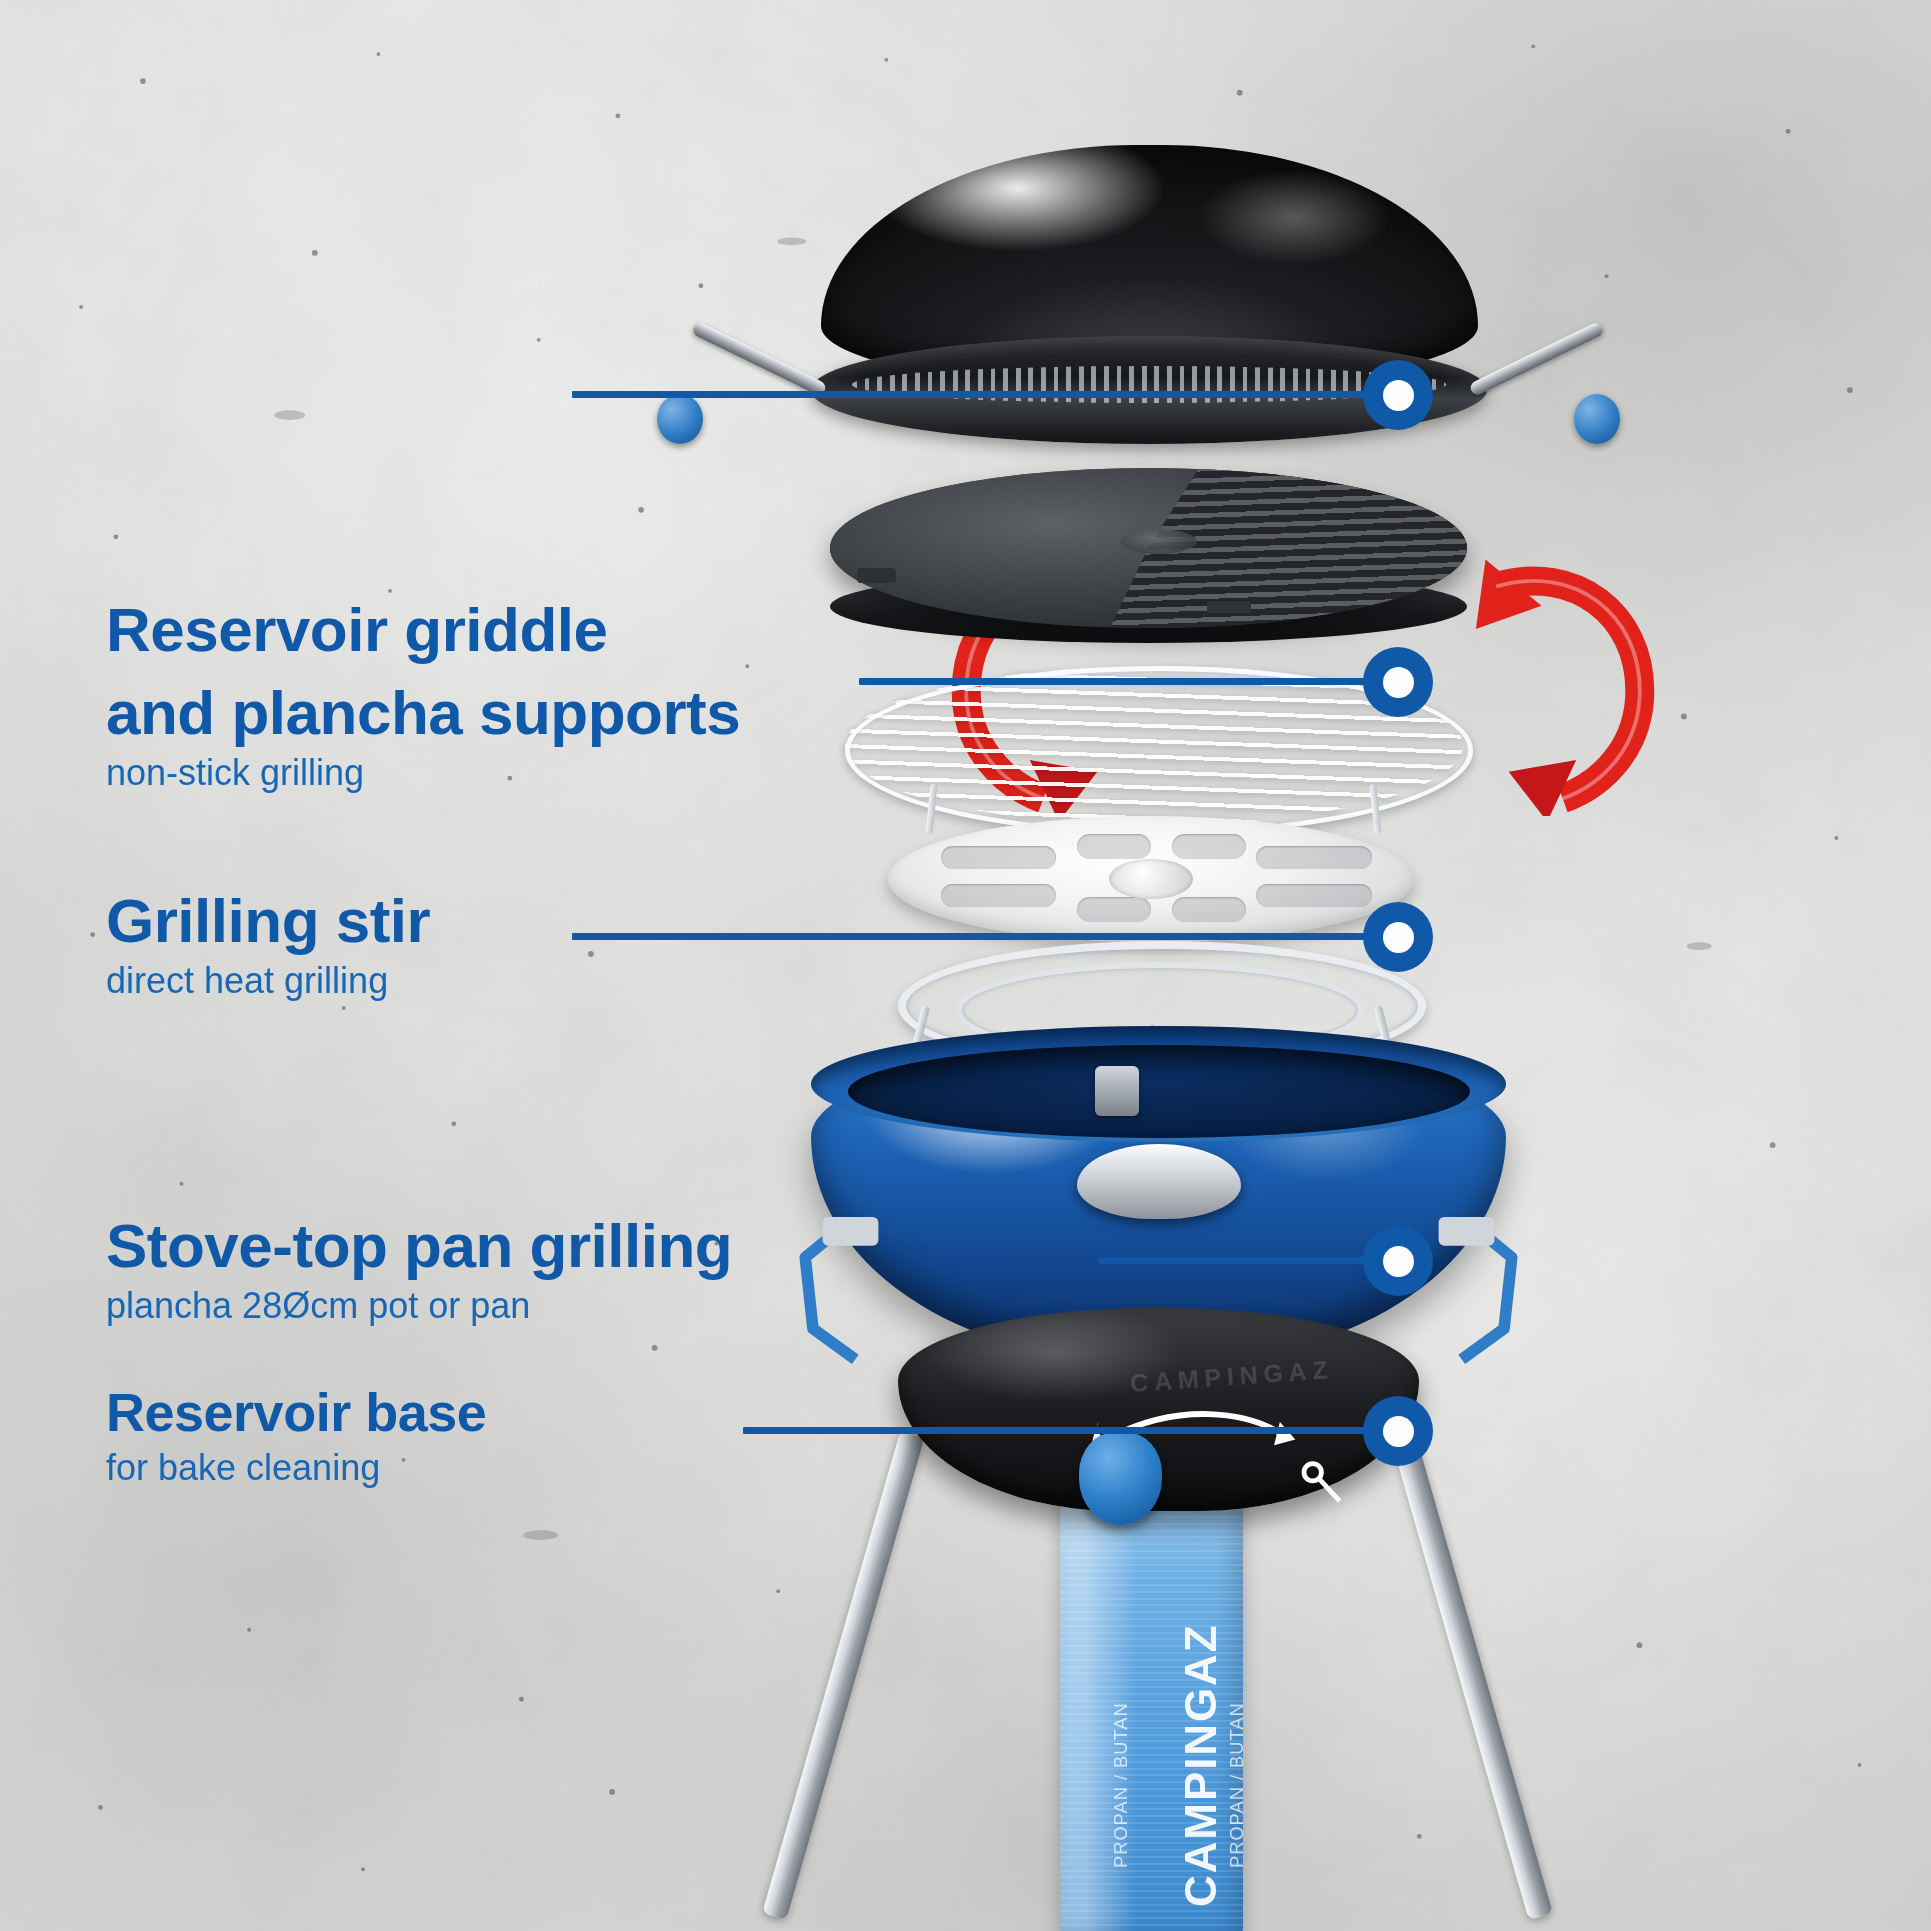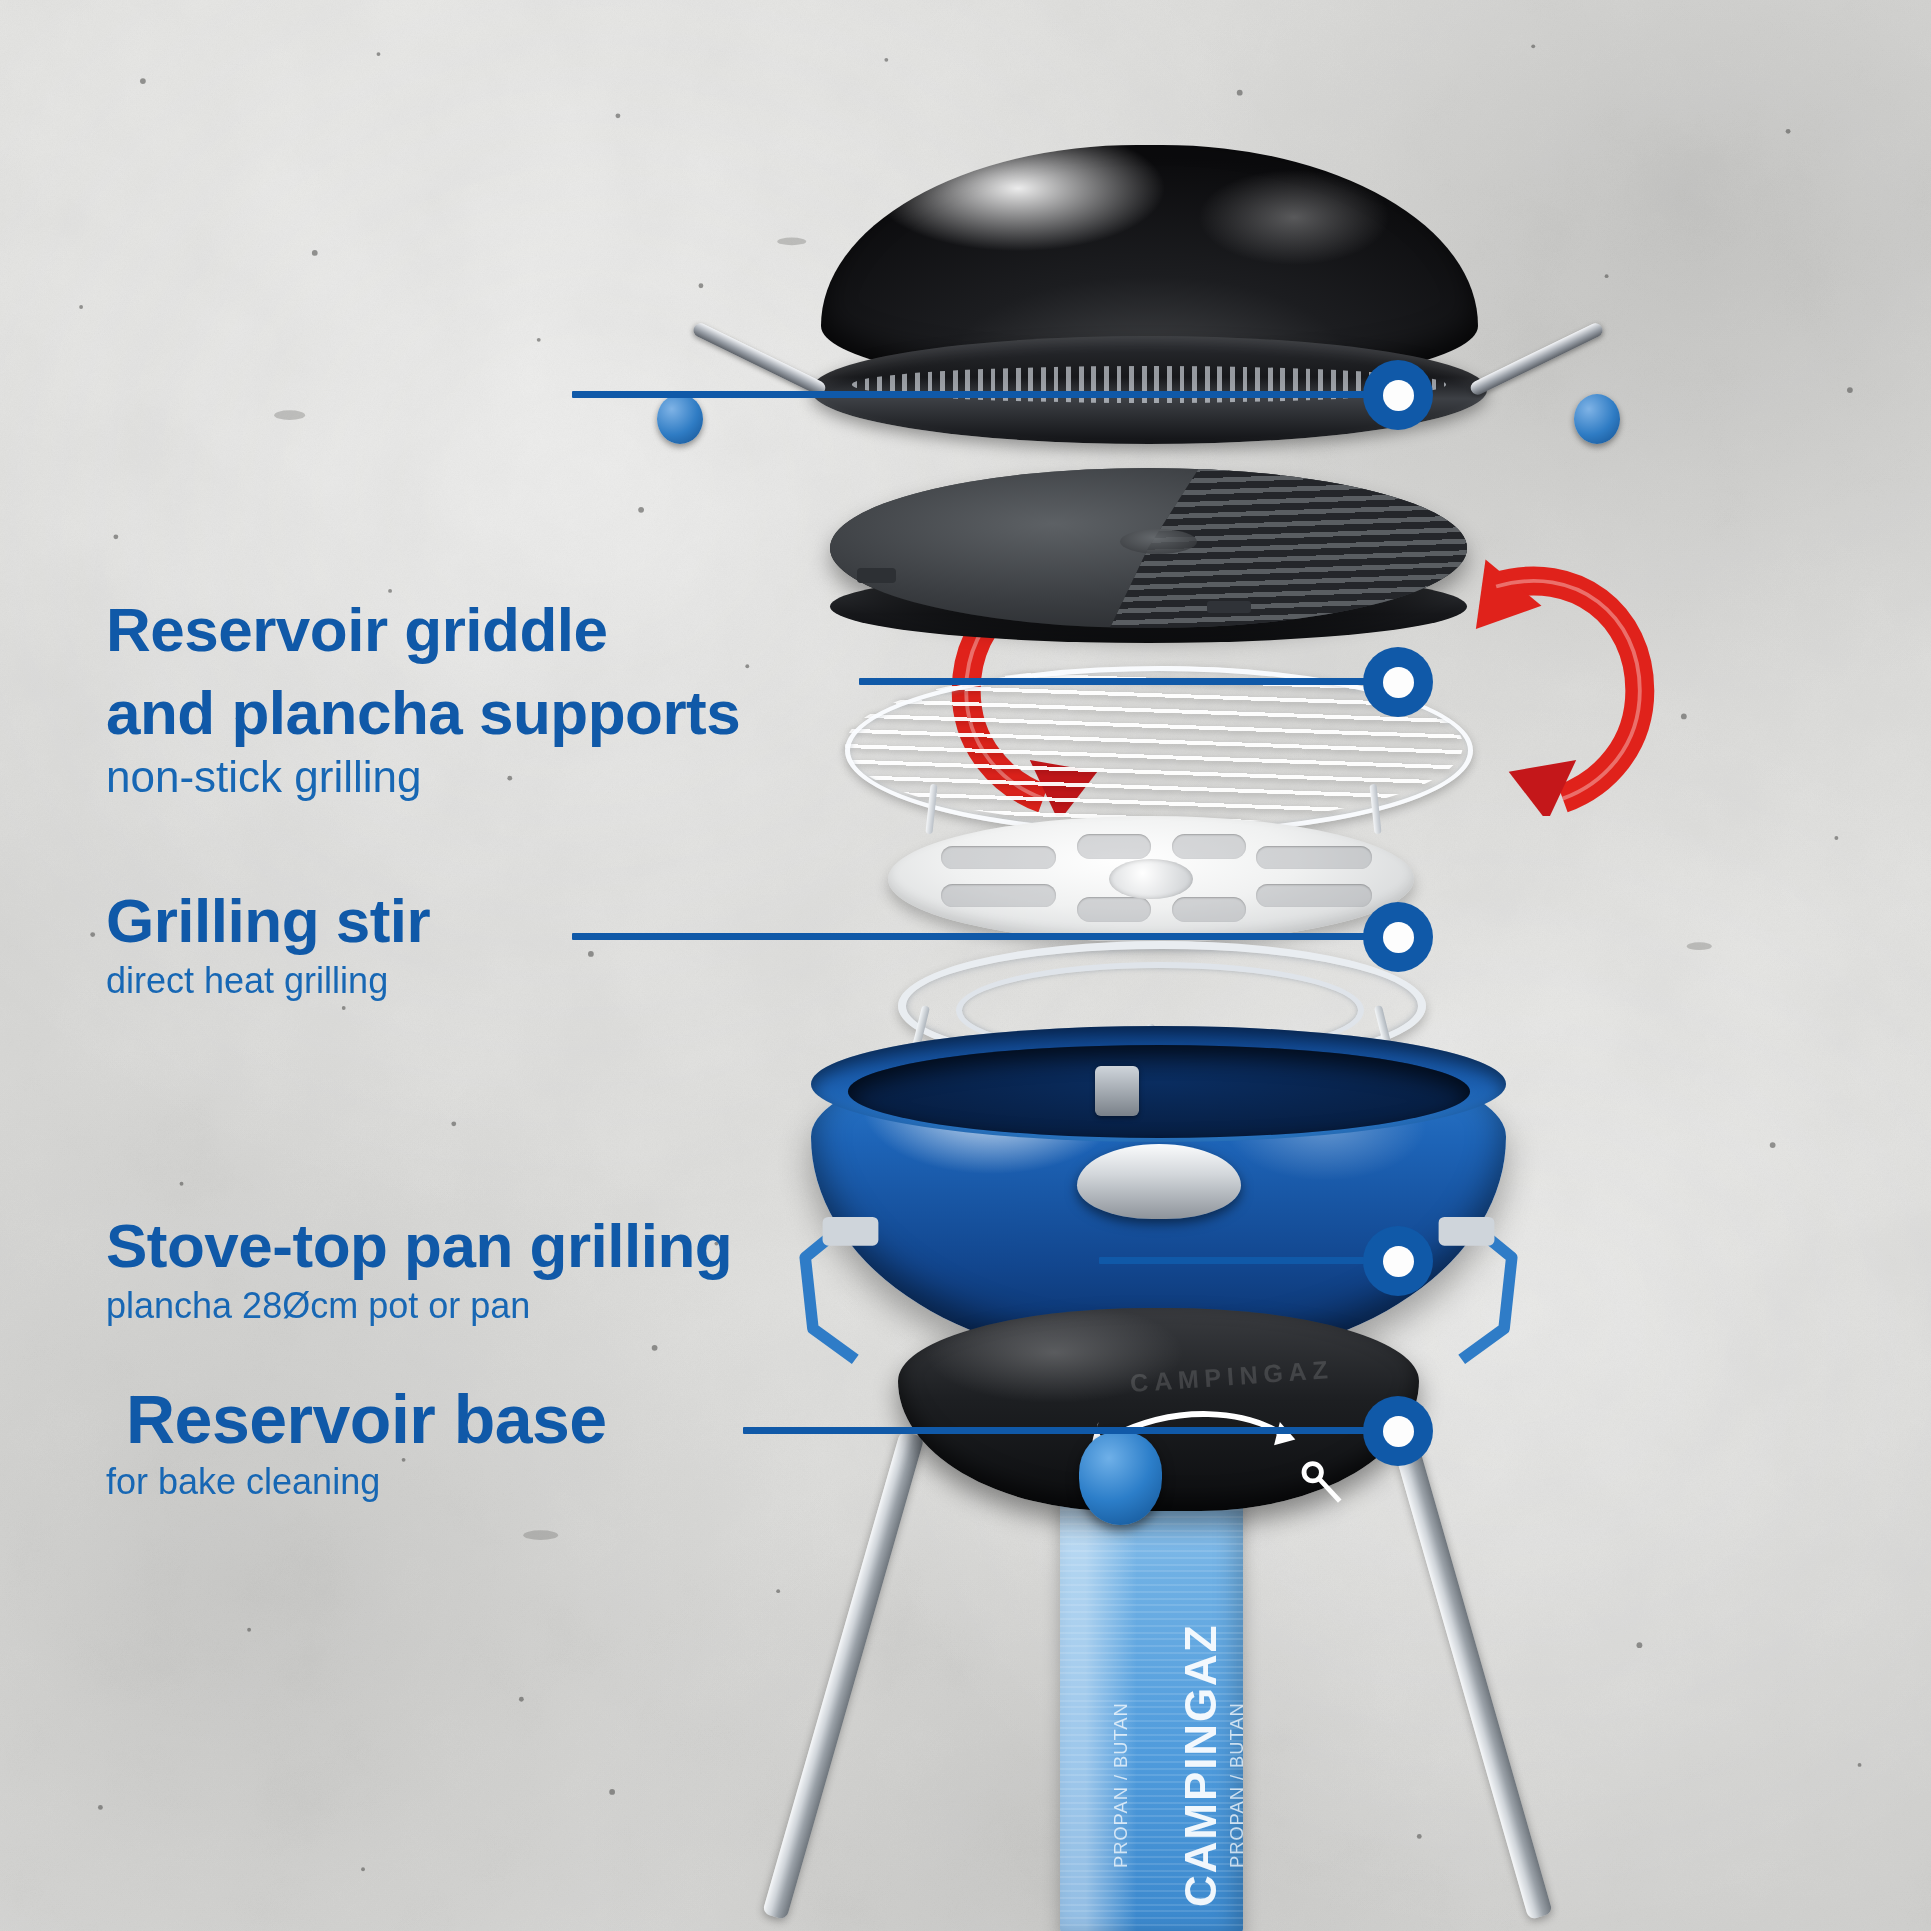--- a/index.html
+++ b/index.html
@@ -401,21 +401,21 @@
   </div>
 
   <div class="leader" style="left:572px;top:391px;width:826px;"></div>
   <div class="dot" style="left:1363px;top:360px;width:70px;height:70px;">
     <i style="width:31px;height:31px;"></i>
   </div>
 
   <div class="callout" style="left:106px;top:599px;">
     <div class="c-title" style="font-size:62px;">Reservoir griddle</div>
     <div class="c-title" style="font-size:62px;margin-top:21px;">and plancha supports</div>
-    <div class="c-sub" style="font-size:44px;">non-stick grilling</div>
+    <div class="c-sub" style="font-size:36px;">non-stick grilling</div>
   </div>
   <div class="leader" style="left:859px;top:678px;width:541px;"></div>
   <div class="dot" style="left:1363px;top:647px;width:70px;height:70px;">
     <i style="width:31px;height:31px;"></i>
   </div>
 
   <div class="callout" style="left:106px;top:890px;">
     <div class="c-title" style="font-size:62px;">Grilling stir</div>
     <div class="c-sub" style="font-size:36px;">direct heat grilling</div>
   </div>
@@ -427,21 +427,21 @@
   <div class="callout" style="left:106px;top:1215px;">
     <div class="c-title" style="font-size:62px;">Stove-top pan grilling</div>
     <div class="c-sub" style="font-size:36px;">plancha 28Øcm pot or pan</div>
   </div>
   <div class="leader" style="left:1099px;top:1257px;width:301px;"></div>
   <div class="dot" style="left:1363px;top:1226px;width:70px;height:70px;">
     <i style="width:31px;height:31px;"></i>
   </div>
 
   <div class="callout" style="left:106px;top:1385px;">
-    <div class="c-title" style="font-size:68px;margin-left:20px;">Reservoir base</div>
+    <div class="c-title" style="font-size:54px;">Reservoir base</div>
     <div class="c-sub" style="font-size:36px;">for bake cleaning</div>
   </div>
   <div class="leader" style="left:743px;top:1427px;width:655px;"></div>
   <div class="dot" style="left:1363px;top:1396px;width:70px;height:70px;">
     <i style="width:31px;height:31px;"></i>
   </div>
 
 </div>
 
 

